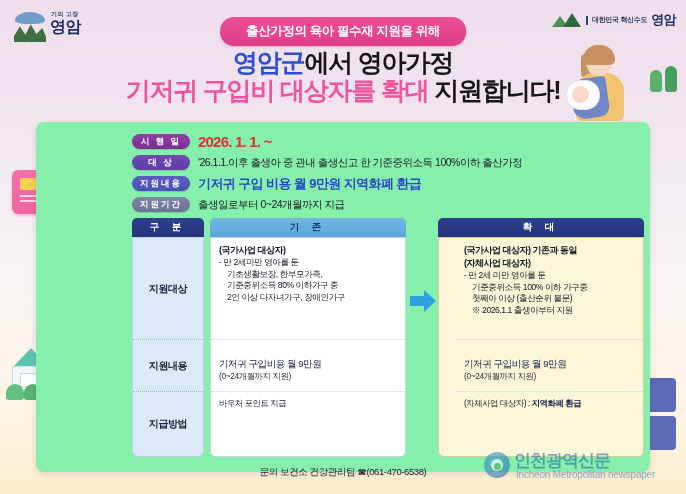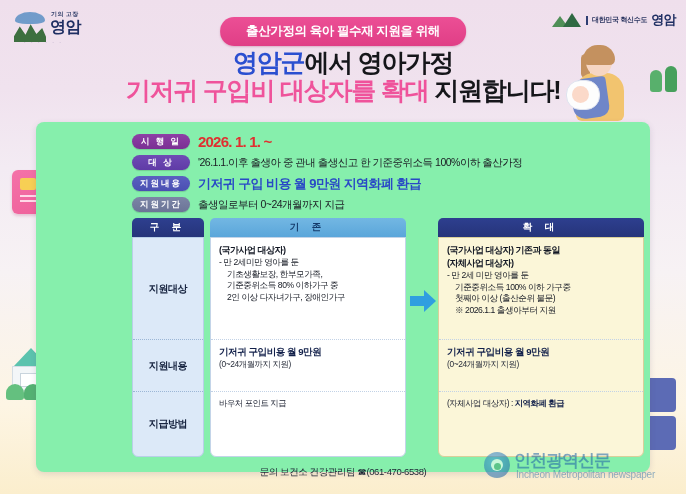--- a/index.html
+++ b/index.html
@@ -91,34 +91,34 @@
   .head-after { background:linear-gradient(180deg,#2e3f8f,#25347a); }
 
   .tbl-wrap { position:absolute; left:0; top:0; width:512px; height:240px; }
   .c-gubun { position:absolute; left:0; top:0; width:72px; }
   .c-before { position:absolute; left:78px; top:0; width:196px; }
   .c-arrow { position:absolute; left:278px; top:72px; width:26px; height:28px; }
   .c-after { position:absolute; left:306px; top:0; width:206px; }
 
   .cell-box { background:#dce9f8; border:1px solid #b9cfe8; border-radius:0 0 6px 6px; }
   .before-box { background:#ffffff; border:1px solid #c3d4e8; border-radius:0 0 6px 6px; }
-  .after-box { background:#fbf6d8; border:1px solid #d9cf9a; border-radius:0 0 6px 6px; }
+  .after-box { background:#fbf6d8; border:1px solid #d9cf9a; border-radius:0 0 6px 6px;padding-left:17px; }
 
   .gubun-cell { height:73px; display:flex; align-items:center; justify-content:center;
      font-size:10px; font-weight:bold; color:#16233f; letter-spacing:-.4px; border-bottom:1px dotted #9bb6d6; }
   .gubun-cell:last-child { border-bottom:none; }
   .g-h1 { height:102px; } .g-h2 { height:52px; } .g-h3 { height:64px; }
 
   .data-cell { padding:6px 8px; border-bottom:1px dotted #c2d2e6; }
   .d-h1 { height:102px; } .d-h2 { height:52px; } .d-h3 { height:64px; }
   .data-cell:last-child { border-bottom:none; }
   .dc-line { font-size:8.6px; color:#161a24; line-height:1.35; letter-spacing:-.45px; white-space:nowrap; }
   .dc-indent { padding-left:8px; }
   .dc-title { font-size:9px; font-weight:bold; color:#121723; letter-spacing:-.5px; }
-  .dc-amt { font-size:9.6px; font-weight:bold; color:#12204a; letter-spacing:-.5px; }
+  .dc-amt { font-size:9.6px; font-weight:normal; color:#12204a; letter-spacing:-.5px;margin-top:12px; }
   .dc-sub { font-size:8.4px; color:#2a2f3c; letter-spacing:-.4px; }
   .dc-pay { font-size:8.4px; color:#1b2030; letter-spacing:-.45px; }
   .dc-pay b { color:#12204a; }
 
   .arrow { width:26px; height:22px; position:relative; }
   .arrow .shaft { position:absolute; left:0; top:6px; width:15px; height:10px; background:#2f9fe0; }
   .arrow .head { position:absolute; left:14px; top:0; width:0; height:0;
      border-top:11px solid transparent; border-bottom:11px solid transparent; border-left:12px solid #2f9fe0; }
 
   

